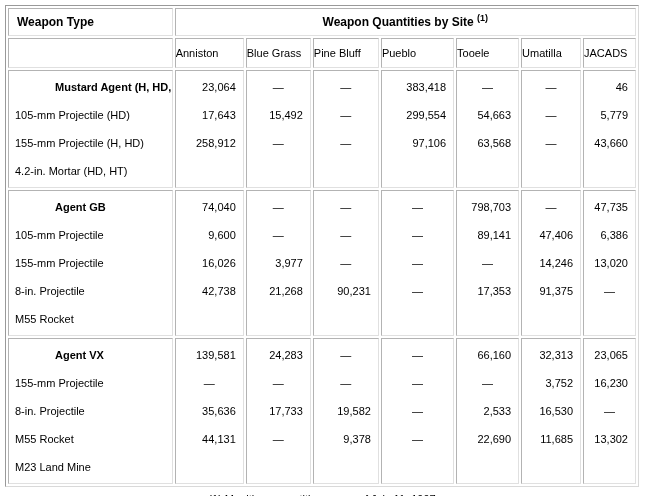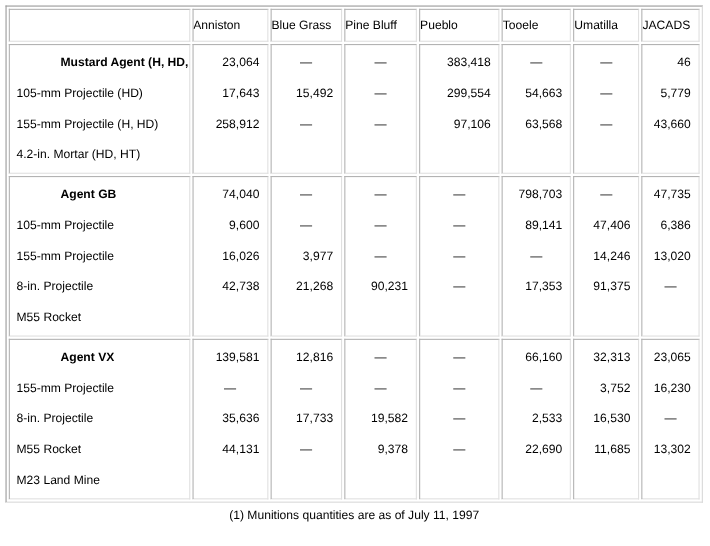--- a/index.html
+++ b/index.html
@@ -32,20 +32,24 @@
         <col style="width:68px">
         <col style="width:64px">
         <col style="width:65px">
     <col style="width:72px">
         <col style="width:62px">
         <col style="width:59px">
         <col style="width:52px">
   </colgroup>
 
   <tbody>
+        <tr>
+    <th class="corner">Weapon Type</th>
+    <th class="title-cell" colspan="7"><span>Weapon Quantities by Site</span> <sup class="note-ref">(1)</sup></th>
+  </tr>
 
   <tr>
     <td></td>
     <th class="site">Anniston</th>
     <th class="site">Blue Grass</th>
     <th class="site">Pine Bluff</th>
     <th class="site">Pueblo</th>
     <th class="site">Tooele</th>
     <th class="site">Umatilla</th>
     <th class="site">JACADS</th>
@@ -170,21 +174,21 @@
       <div class="ln">M23 Land Mine</div>
     </td>
     <td class="num">
             <div class="ln v">139,581</div>
             <div class="ln v dash">—</div>
             <div class="ln v">35,636</div>
             <div class="ln v">44,131</div>
             <div class="ln v"></div>
           </td>
     <td class="num">
-            <div class="ln v">12,816</div>
+            <div class="ln v">24,283</div>
             <div class="ln v dash">—</div>
             <div class="ln v">17,733</div>
             <div class="ln v dash">—</div>
             <div class="ln v"></div>
           </td>
     <td class="num">
             <div class="ln v dash">—</div>
             <div class="ln v dash">—</div>
             <div class="ln v">19,582</div>
             <div class="ln v">9,378</div>

